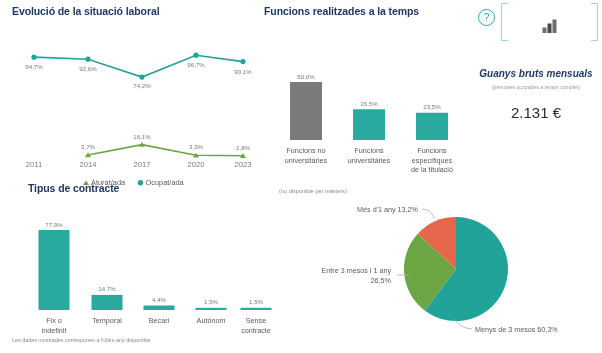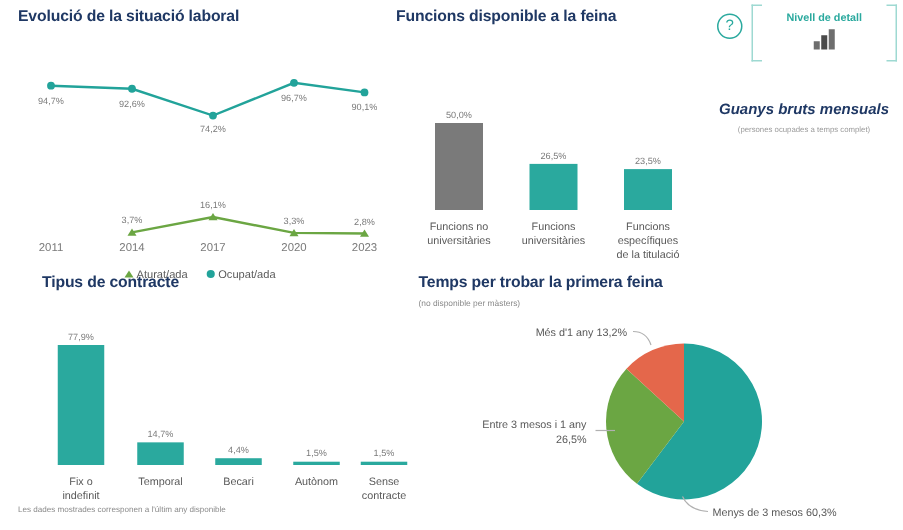--- a/index.html
+++ b/index.html
@@ -172,21 +172,21 @@
       <g id="legend-line">
           <path d="M 75 164 L 81 164 L 78 159.4 Z" fill="#6BA643"></path>
           <text x="83" y="164.4" class="legend-text">Aturat/ada</text>
           <circle cx="132.5" cy="161.7" r="2.7" fill="#22A39A"></circle>
           <text x="137.5" y="164.4" class="legend-text">Ocupat/ada</text>
         </g>
     </svg>
   </div>
 
   <div class="panel" style="left:264px; top:5px; width:206px; height:172px;">
-    <div class="panel-title">Funcions disponible a la feina</div>
+    <div class="panel-title">Funcions realitzades a la temps</div>
 
     <svg id="svg-bar-func" width="206" height="150" viewBox="0 0 206 150" style="margin-top:6px;">
       <g id="bars-func">
           <rect x="26" y="59" width="32" height="58" fill="#7A7A7A"></rect>
           <rect x="89" y="86.25999999999999" width="32" height="30.740000000000002" fill="#2AA99E"></rect>
           <rect x="152" y="89.74000000000001" width="32" height="27.259999999999998" fill="#2AA99E"></rect>
         </g>
       <g id="blbls-func">
           <text x="42" y="55.5" class="dlabel">50,0%</text>
           <text x="105" y="82.75999999999999" class="dlabel">26,5%</text>
@@ -202,34 +202,34 @@
           <text x="168" y="149" class="catlabel">de la titulació</text>
         </g>
     </svg>
   </div>
 
   <div id="detail-control">
     <div id="help-badge">?</div>
     <div id="detail-box">
       <span class="bracket left"></span>
       <span class="bracket right"></span>
-      <div id="detail-label">Nivell de detall</div>
       <div id="detail-icon">
         <svg width="17" height="14" viewBox="0 0 17 14">
           <rect x="1" y="8.5" width="4" height="5.5" fill="#6E6E6E"></rect>
           <rect x="6" y="4.5" width="4" height="9.5" fill="#4A4A4A"></rect>
           <rect x="11" y="0.5" width="4" height="13.5" fill="#6E6E6E"></rect>
         </svg>
       </div>
     </div>
   </div>
 
   <div id="kpi-block">
     <div id="kpi-title">Guanys bruts mensuals</div>
     <div id="kpi-sub">(persones ocupades a temps complet)</div>
+    <div id="kpi-value">2.131 €</div>
   </div>
 
   <div class="panel" style="left:8px; top:182px; width:268px; height:165px;">
     <div class="panel-title" style="margin-left:20px;">Tipus de contracte</div>
 
     <svg id="svg-bar-contract" width="268" height="130" viewBox="0 0 268 130" style="margin-top:8px;">
       <g id="bars-contract">
           <rect x="30.5" y="28" width="31" height="80" fill="#2AA99E"></rect>
           <rect x="83.5" y="92.90372272143775" width="31" height="15.096277278562258" fill="#2AA99E"></rect>
           <rect x="135.5" y="103.4813863928113" width="31" height="4.518613607188703" fill="#2AA99E"></rect>
@@ -251,21 +251,20 @@
           <text x="203" y="121" class="catlabel">Autònom</text>
           <text x="248" y="121" class="catlabel">Sense</text>
           <text x="248" y="130.5" class="catlabel">contracte</text>
         </g>
     </svg>
 
     <div class="footnote" style="left:4px; top:155px;">Les dades mostrades corresponen a l'últim any disponible</div>
   </div>
 
   <div class="panel" style="left:279px; top:182px; width:320px; height:165px;">
-    <div class="panel-title">Temps per trobar la primera feina</div>
     <div class="panel-subtitle" style="margin-top:6px;">(no disponible per màsters)</div>
 
     <svg id="svg-pie" width="320" height="140" viewBox="0 0 320 140" style="margin-top:2px;">
       <g id="pie-slices">
           <path d="M 177 73 L 177 21 A 52 52 0 1 1 145.64766383217074 114.4853108560057 Z" fill="#22A39A"></path>
           <path d="M 177 73 L 145.64766383217074 114.4853108560057 A 52 52 0 0 1 138.64931789737497 37.882693977706715 Z" fill="#6BA643"></path>
           <path d="M 177 73 L 138.64931789737497 37.882693977706715 A 52 52 0 0 1 177 21 Z" fill="#E4674B"></path>
         </g>
       <g id="pie-leaders">
           <path d="M 176 123 Q 180 132 193 133" fill="none" stroke="#b0b0b0" stroke-width="0.8"></path>

